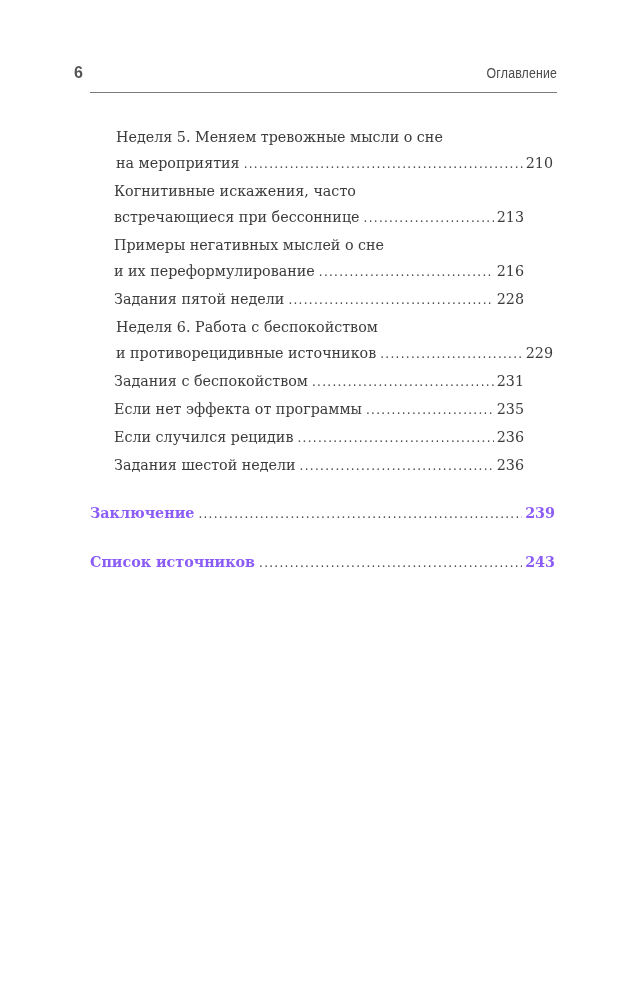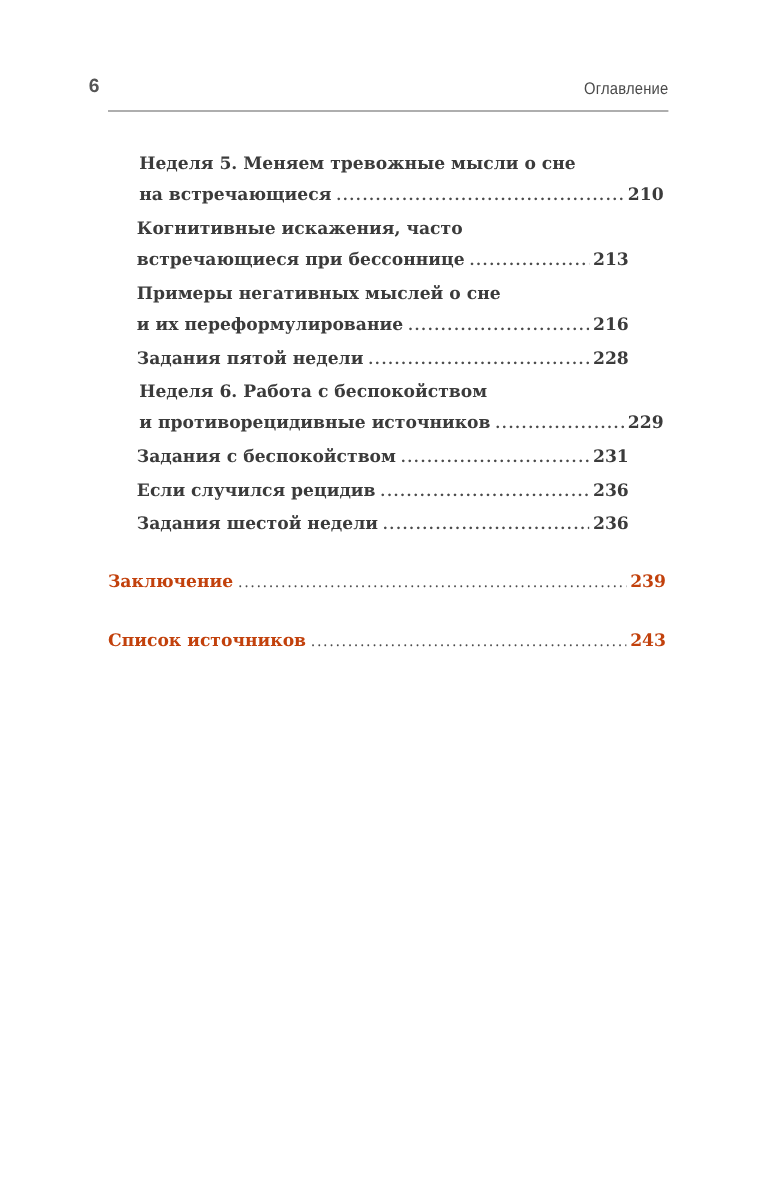--- a/index.html
+++ b/index.html
@@ -54,21 +54,20 @@
       left: 0;
       top: 124px;
       width: 637px;
       font-family: "DejaVu Serif", serif;
       font-size: 14.3px;
       color: #3b3b3b;
     }
     .entry {
       position: relative;
       margin-bottom: 2px;
-      font-weight: bold;
     }
     .entry .line {
       height: 26px;
       line-height: 26px;
       white-space: nowrap;
     }
     .entry .last {
       display: flex;
       align-items: baseline;
       height: 26px;
@@ -84,40 +83,40 @@
       font-size: 12px;
     }
     .entry .last .dots::after {
       content: "................................................................................................................................................";
     }
     .entry .pg {
       text-align: center;
     }
     .lvl1 { margin-left: 116px; width: 437px; }
     .lvl2 { margin-left: 114px; width: 410px; }
-    .chap { margin-left: 90px; width: 465px; font-weight: bold; color: #c2410c; }
+    .chap { margin-left: 90px; width: 465px; font-weight: bold; color: #8b5cf6; }
     .chap .dots { font-weight: normal; }
     .gap1 { height: 20px; }
     .gap2 { height: 21px; }
   </style>
 </head>
 <body>
 
 <div class="header">
   <span class="page-num">6</span>
   <span class="running-title">Оглавление</span>
   <div class="rule"></div>
 </div>
 
 <div class="toc">
 
   <div class="entry lvl1">
     <div class="line">Неделя 5. Меняем тревожные мысли о сне</div>
     <div class="last">
-      <span>на встречающиеся</span>
+      <span>на мероприятия</span>
       <span class="dots"></span>
       <span class="pg">210</span>
     </div>
   </div>
 
   <div class="entry lvl2">
     <div class="line">Когнитивные искажения, часто</div>
     <div class="last">
       <span>встречающиеся при бессоннице</span>
       <span class="dots"></span>
@@ -152,20 +151,27 @@
   </div>
 
   <div class="entry lvl2">
     <div class="last">
       <span>Задания с беспокойством</span>
       <span class="dots"></span>
       <span class="pg">231</span>
     </div>
   </div>
 
+  <div class="entry lvl2">
+    <div class="last">
+      <span>Если нет эффекта от программы</span>
+      <span class="dots"></span>
+      <span class="pg">235</span>
+    </div>
+  </div>
 
   <div class="entry lvl2">
     <div class="last">
       <span>Если случился рецидив</span>
       <span class="dots"></span>
       <span class="pg">236</span>
     </div>
   </div>
 
   <div class="entry lvl2">

